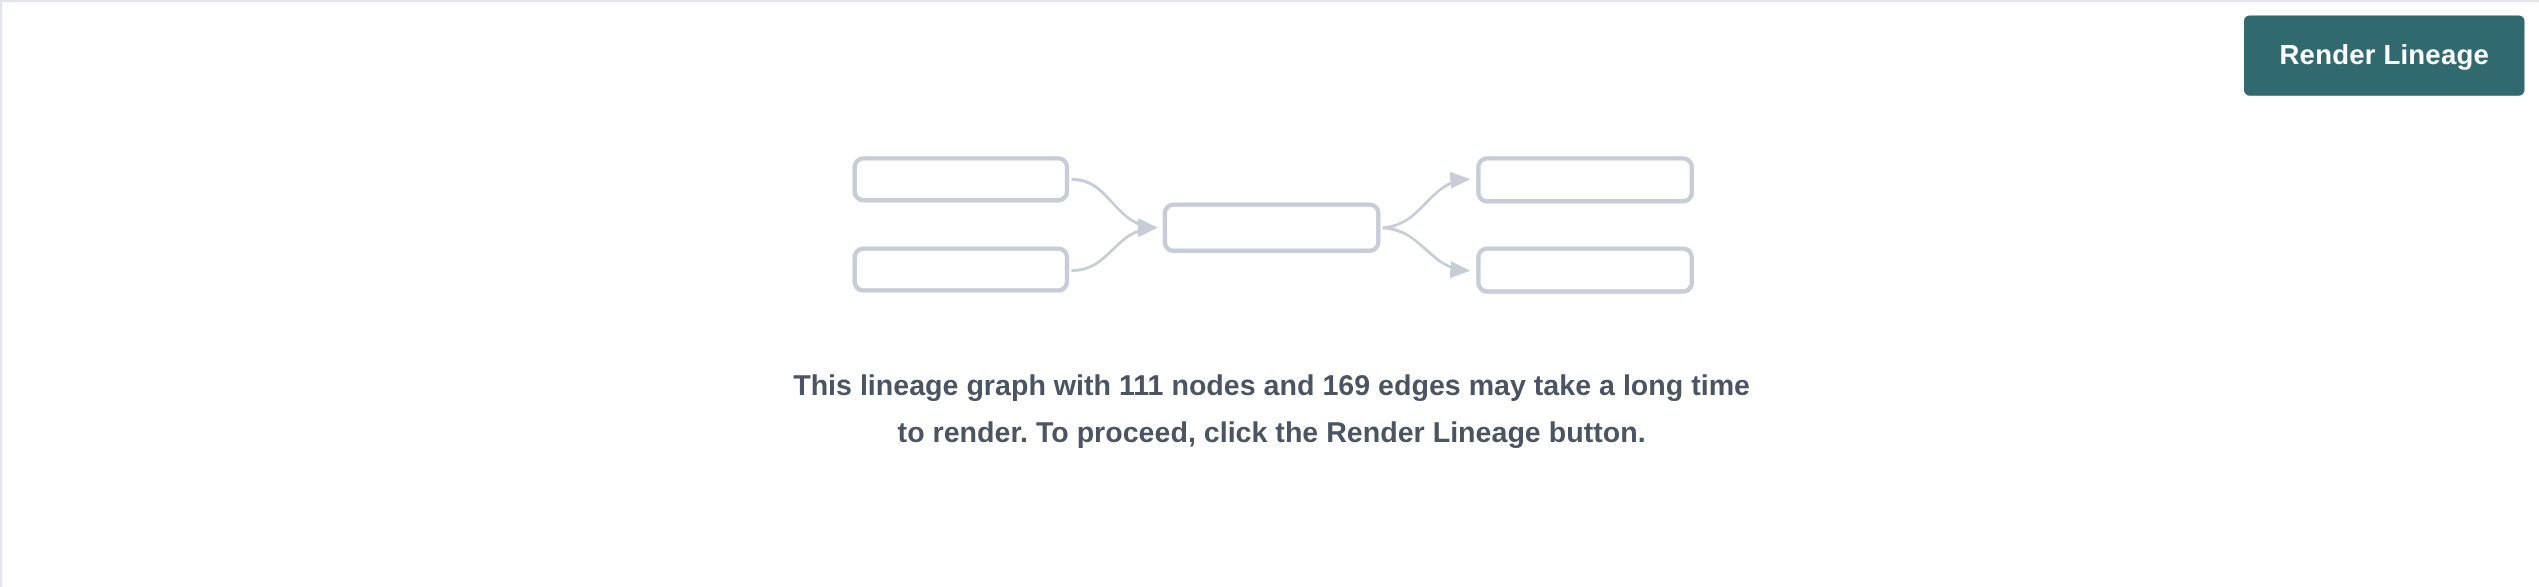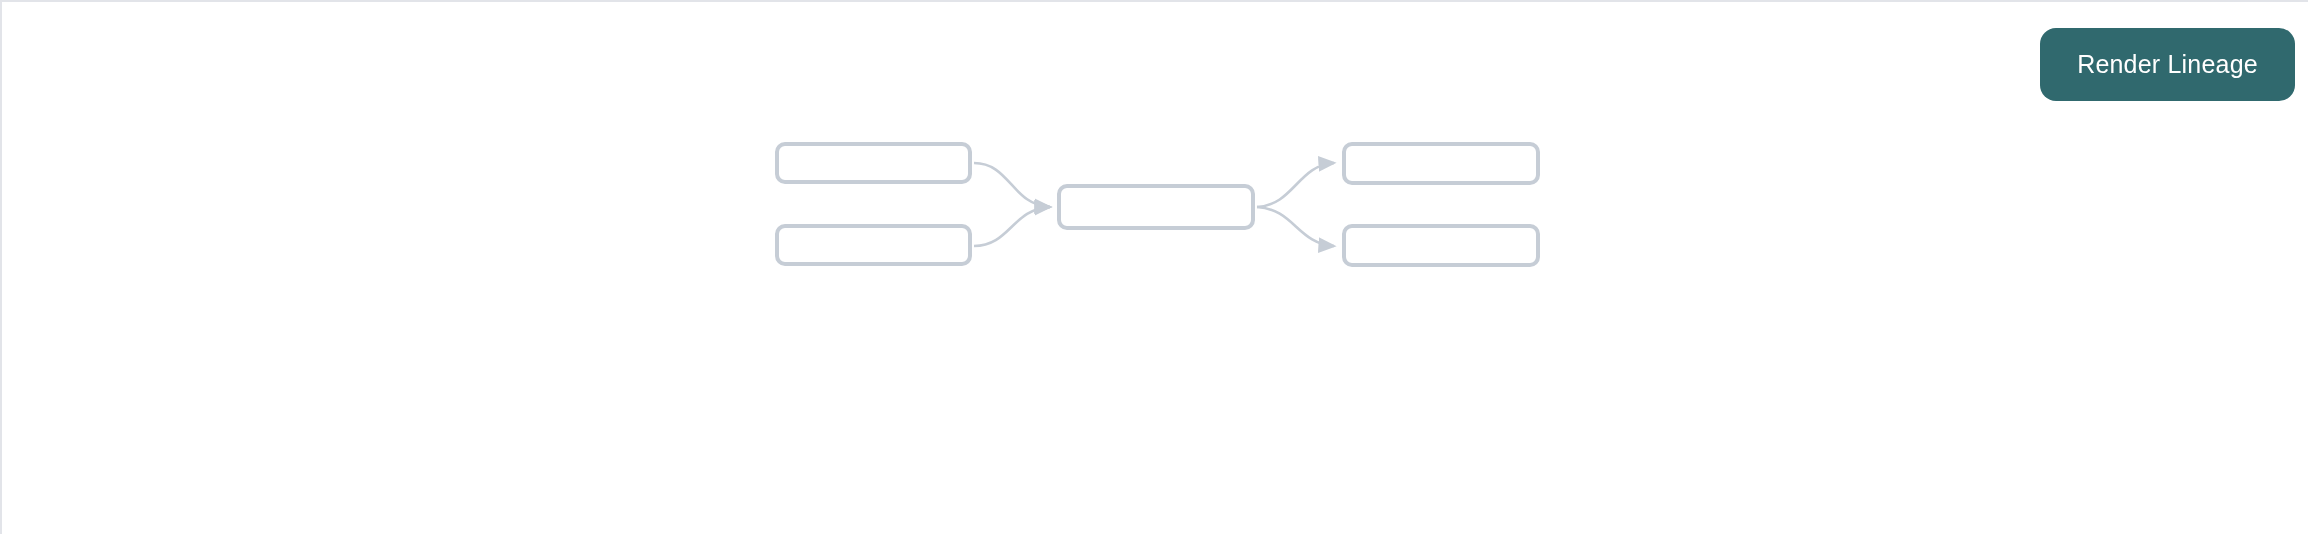--- a/index.html
+++ b/index.html
@@ -22,30 +22,30 @@
     height: 534px;
     background: #ffffff;
     border-top: 2px solid #e2e4e9;
     border-left: 2px solid #e2e4e9;
   }
 
   
   .render-btn {
     position: absolute;
     left: 2038px;
-    top: 26px;
+    top: 12px;
     width: 255px;
     height: 73px;
     background: #30696e;
     color: #ffffff;
     border: none;
-    border-radius: 16px;
+    border-radius: 5px;
     font-family: "Liberation Sans", sans-serif;
     font-size: 25px;
-    font-weight: normal;
+    font-weight: bold;
     letter-spacing: 0.2px;
     cursor: pointer;
     display: flex;
     align-items: center;
     justify-content: center;
     line-height: 1;
   }
 
   
   .graph-placeholder {
@@ -113,16 +113,17 @@
       <path d="M 1255,205 C 1292,207 1296,242 1332,244" fill="none" stroke="#c6cdd6" stroke-width="2.6" marker-end="url(#arrowhead)"></path>
     </svg>
 
     <div class="node-box node-src-a"></div>
     <div class="node-box node-src-b"></div>
     <div class="node-box node-mid"></div>
     <div class="node-box node-out-a"></div>
     <div class="node-box node-out-b"></div>
   </div>
 
+  <div class="warning-msg">This lineage graph with 111 nodes and 169 edges may take a long time to render. To proceed, click the Render Lineage button.</div>
 
   <button class="render-btn">Render Lineage</button>
 
 </div>
 
 </body></html>

